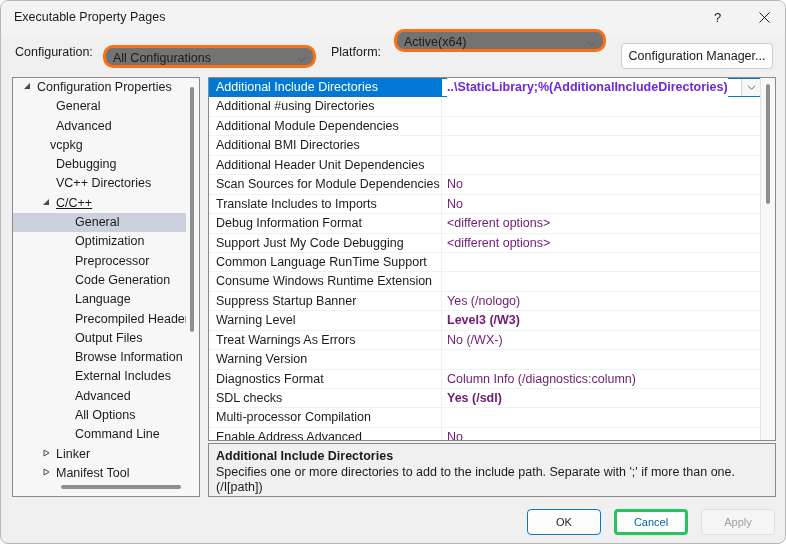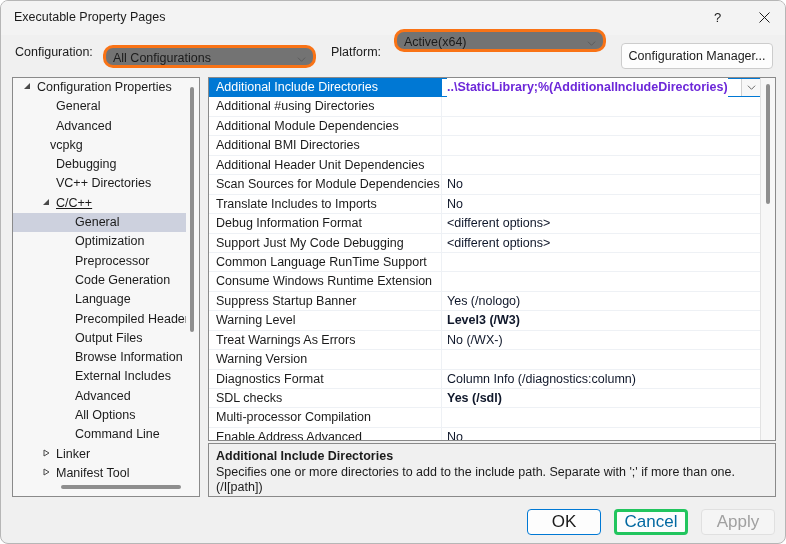--- a/index.html
+++ b/index.html
@@ -196,21 +196,21 @@
   .prow .pname {
     position: absolute;
     left: 7px; top: 0;
     font-size: 12.5px;
     color: #1b1b1b;
   }
   .prow .pval {
     position: absolute;
     left: 238px; top: 0;
     font-size: 12.5px;
-    color: #0f172a;
+    color: #701a75;
   }
   .prow .pval.bold { font-weight: bold; }
   .prow .pdiv {
     position: absolute;
     left: 232px; top: 0;
     width: 1px; height: 19.45px;
     background: #eef1f5;
   }
   .prow.selected { background: #0078d4; border-bottom-color: #0078d4; }
   .prow.selected .pname { color: #ffffff; }
@@ -279,21 +279,21 @@
   
   .fbtn {
     position: absolute;
     top: 508px;
     width: 74px; height: 26px;
     border-radius: 4px;
     box-sizing: border-box;
     display: flex;
     align-items: center;
     justify-content: center;
-    font-size: 17px;
+    font-size: 11px;
   }
   #ok-btn {
     left: 526px;
     background: #fdfdfd;
     border: 1px solid #0078d4;
     color: #1b1b1b;
   }
   #cancel-btn {
     left: 613px;
     background: #fdfdfd;

